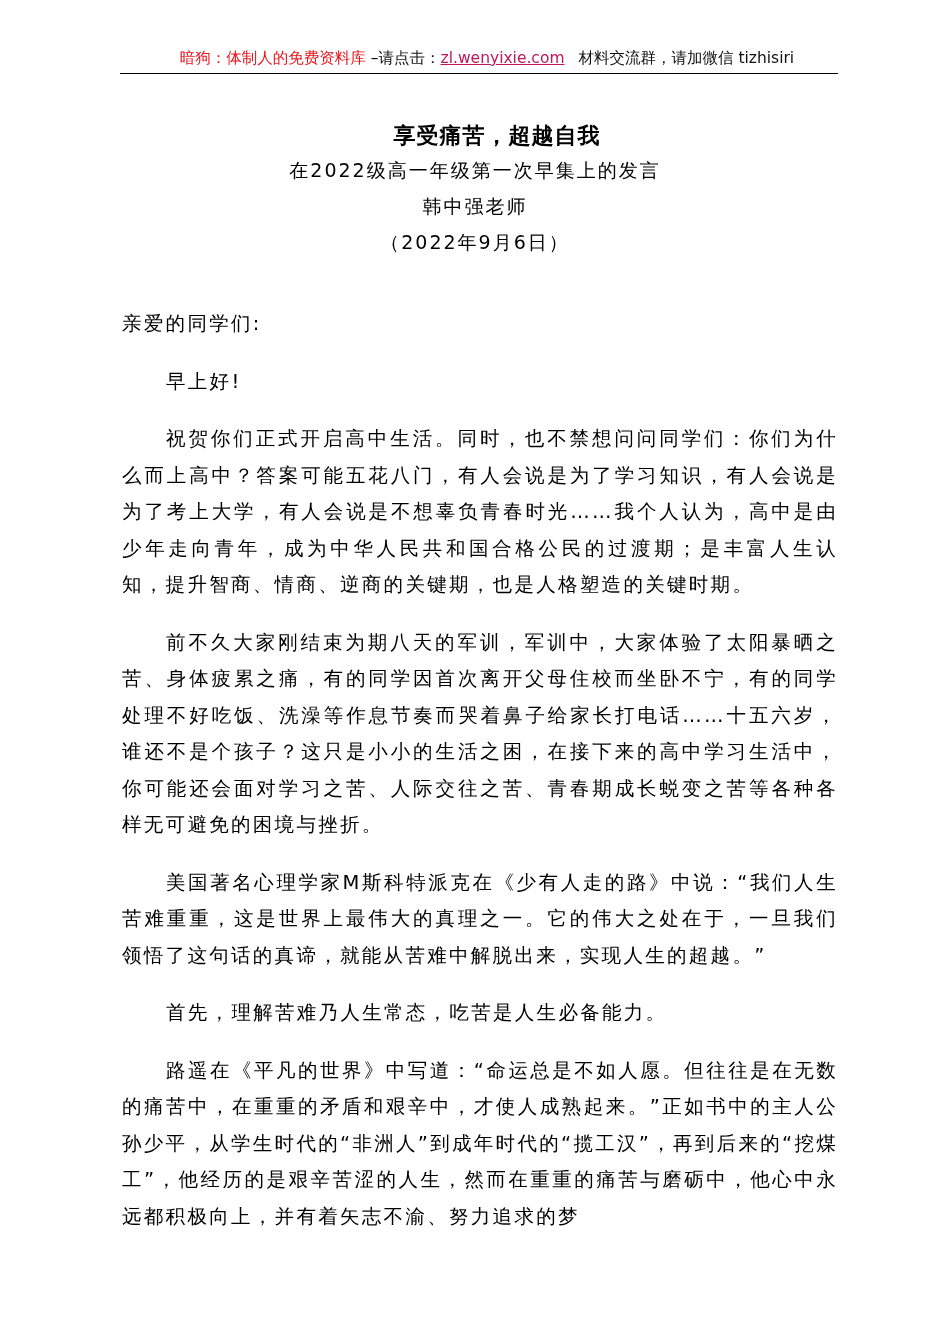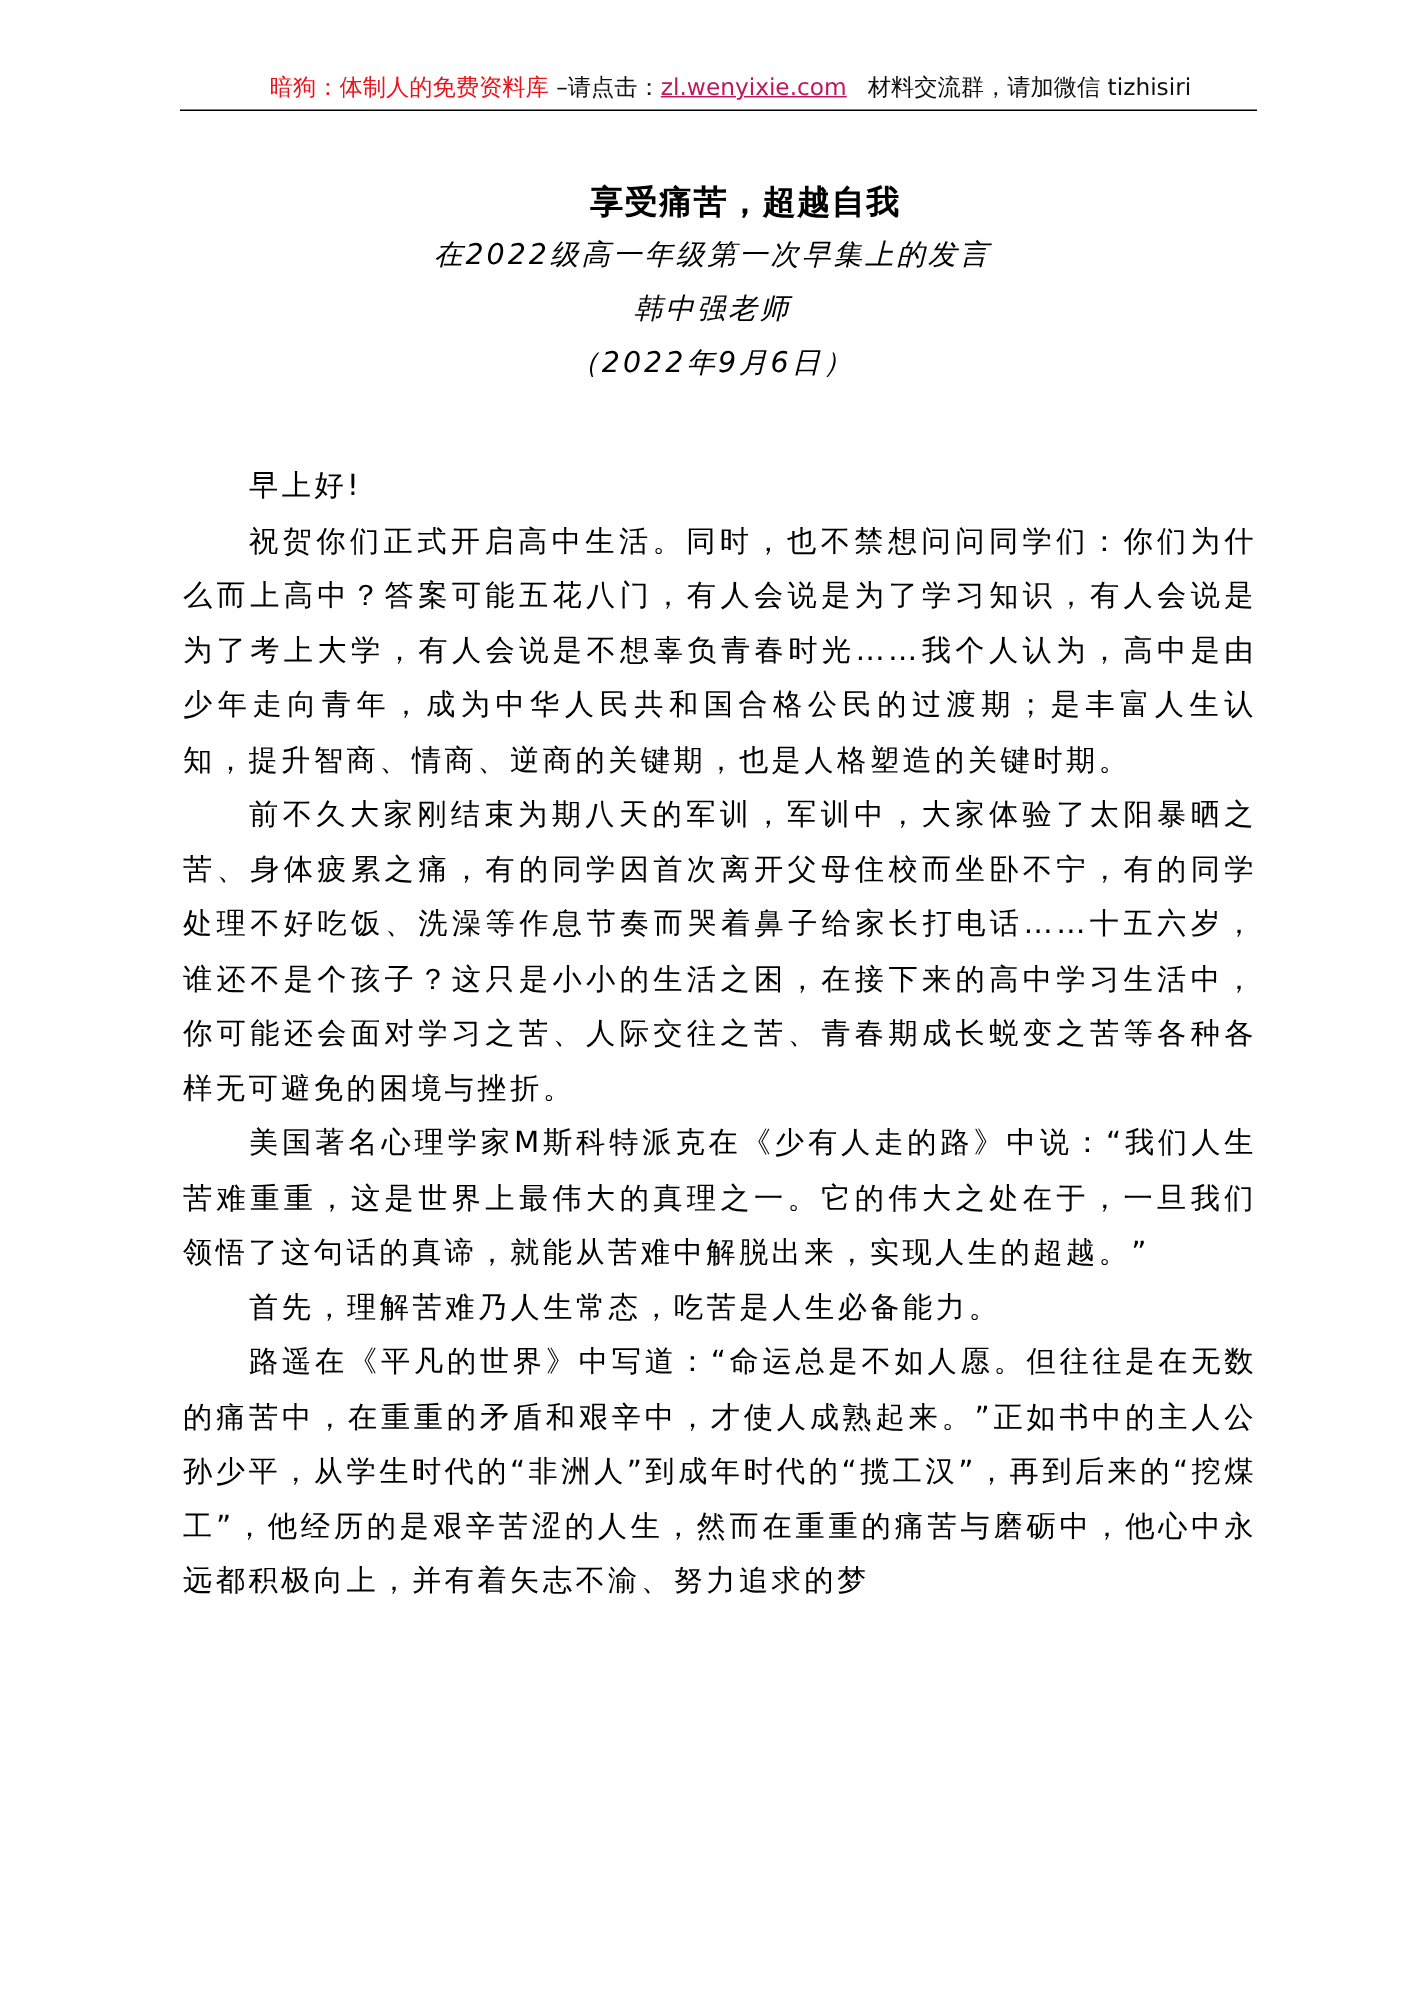--- a/index.html
+++ b/index.html
@@ -16,45 +16,46 @@
       position: absolute; left: 120px; top: 73px; width: 718px; height: 0;
       border-top: 1.5px solid #000;
     }
     .title-block { position: absolute; left: 0; top: 118px; width: 950px; text-align: center; }
     .title {
       font-family: "DejaVu Serif", serif; font-weight: bold; font-size: 22px;
       line-height: 34px; color: #000; letter-spacing: 1px; margin-left: 44px;
     }
     .subline {
       font-family: "DejaVu Sans", sans-serif; font-size: 19px; line-height: 36px;
-      color: #000; letter-spacing: 2px; font-style: italic;
+      color: #000; letter-spacing: 2px;
     }
     .body-text {
       position: absolute; left: 122px; top: 306px; width: 716px;
       font-family: "DejaVu Sans", sans-serif; font-size: 19.5px; line-height: 36.5px;
       color: #000; text-align: justify; letter-spacing: 2.3px;
     }
     .body-text p { margin: 0; }
-    .body-text p.indent { text-indent: 44px; }
+    .body-text p.indent { text-indent: 44px; margin-top: 21px; }
   </style>
 </head>
 <body>
 
 <div class="header">
   <span class="red">暗狗：体制人的免费资料库</span><span> –请点击：</span><span class="link">zl.wenyixie.com</span><span class="gap"></span><span>材料交流群，请加微信 tizhisiri</span>
 </div>
 <div class="header-rule"></div>
 
 <div class="title-block">
   <div class="title">享受痛苦，超越自我</div>
   <div class="subline">在2022级高一年级第一次早集上的发言</div>
   <div class="subline">韩中强老师</div>
   <div class="subline">（2022年9月6日）</div>
 </div>
 
 <div class="body-text">
+  <p>亲爱的同学们:</p>
   <p class="indent">早上好!</p>
   <p class="indent">祝贺你们正式开启高中生活。同时，也不禁想问问同学们：你们为什么而上高中？答案可能五花八门，有人会说是为了学习知识，有人会说是为了考上大学，有人会说是不想辜负青春时光……我个人认为，高中是由少年走向青年，成为中华人民共和国合格公民的过渡期；是丰富人生认知，提升智商、情商、逆商的关键期，也是人格塑造的关键时期。</p>
   <p class="indent">前不久大家刚结束为期八天的军训，军训中，大家体验了太阳暴晒之苦、身体疲累之痛，有的同学因首次离开父母住校而坐卧不宁，有的同学处理不好吃饭、洗澡等作息节奏而哭着鼻子给家长打电话……十五六岁，谁还不是个孩子？这只是小小的生活之困，在接下来的高中学习生活中，你可能还会面对学习之苦、人际交往之苦、青春期成长蜕变之苦等各种各样无可避免的困境与挫折。</p>
   <p class="indent">美国著名心理学家M斯科特派克在《少有人走的路》中说：“我们人生苦难重重，这是世界上最伟大的真理之一。它的伟大之处在于，一旦我们领悟了这句话的真谛，就能从苦难中解脱出来，实现人生的超越。”</p>
   <p class="indent">首先，理解苦难乃人生常态，吃苦是人生必备能力。</p>
   <p class="indent">路遥在《平凡的世界》中写道：“命运总是不如人愿。但往往是在无数的痛苦中，在重重的矛盾和艰辛中，才使人成熟起来。”正如书中的主人公孙少平，从学生时代的“非洲人”到成年时代的“揽工汉”，再到后来的“挖煤工”，他经历的是艰辛苦涩的人生，然而在重重的痛苦与磨砺中，他心中永远都积极向上，并有着矢志不渝、努力追求的梦</p>
 </div>
 
 </body></html>

